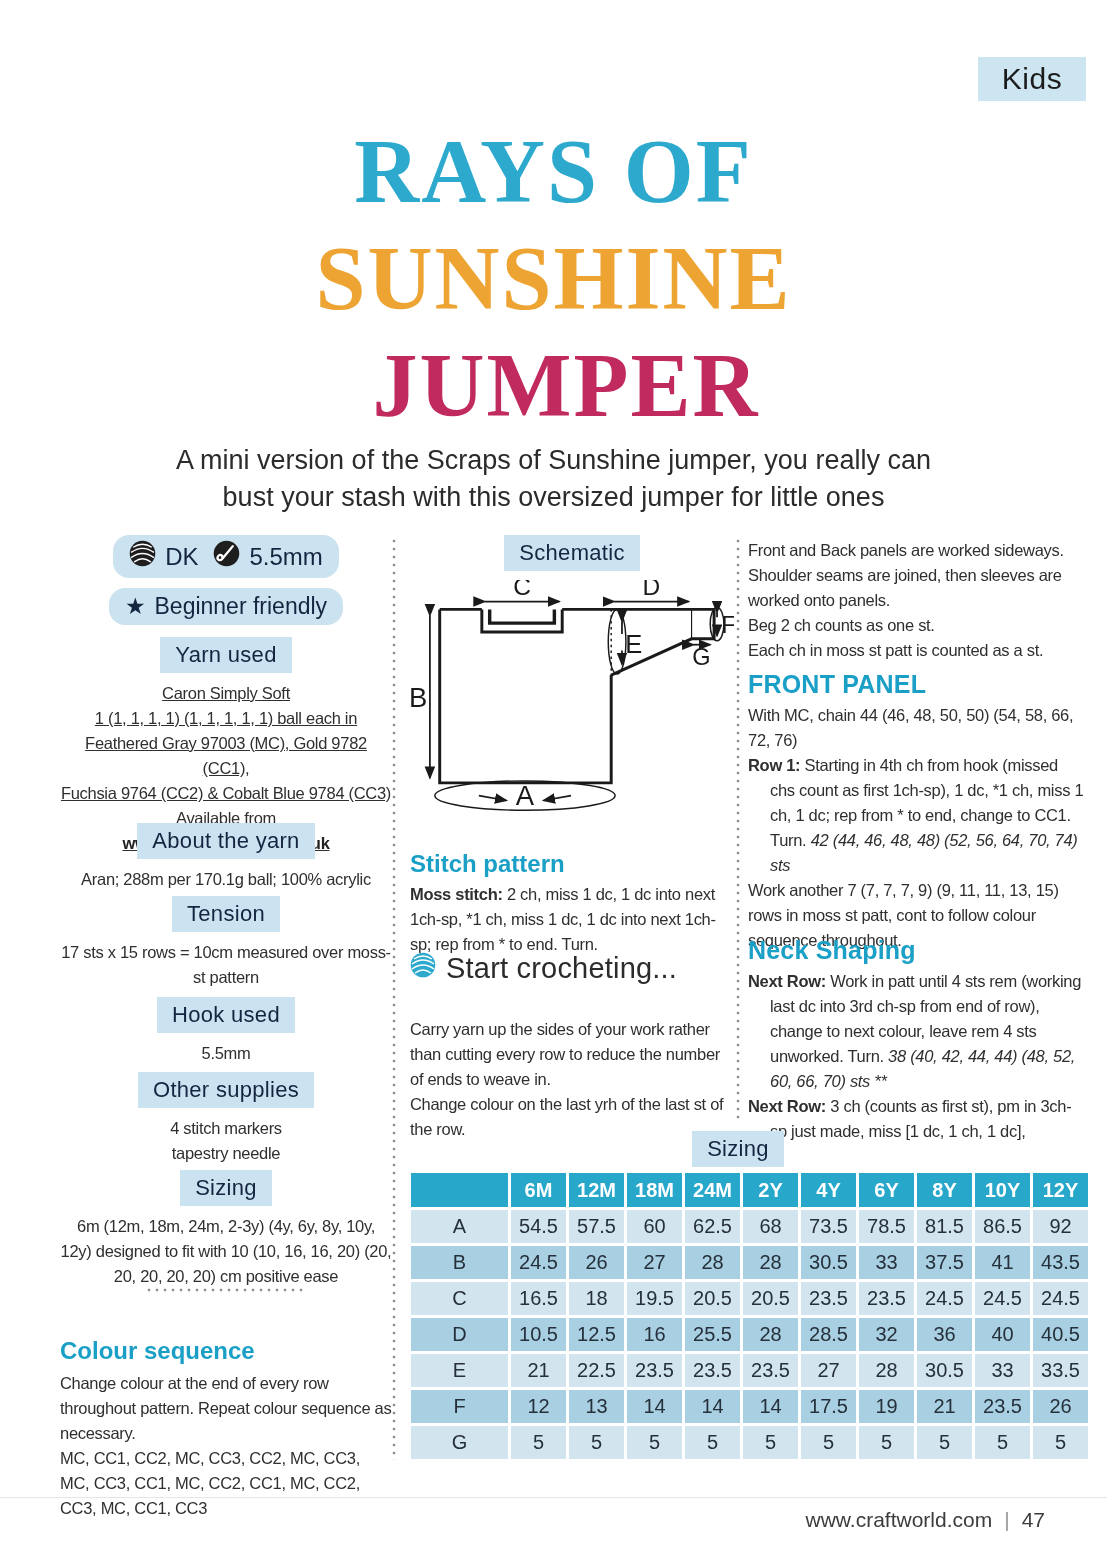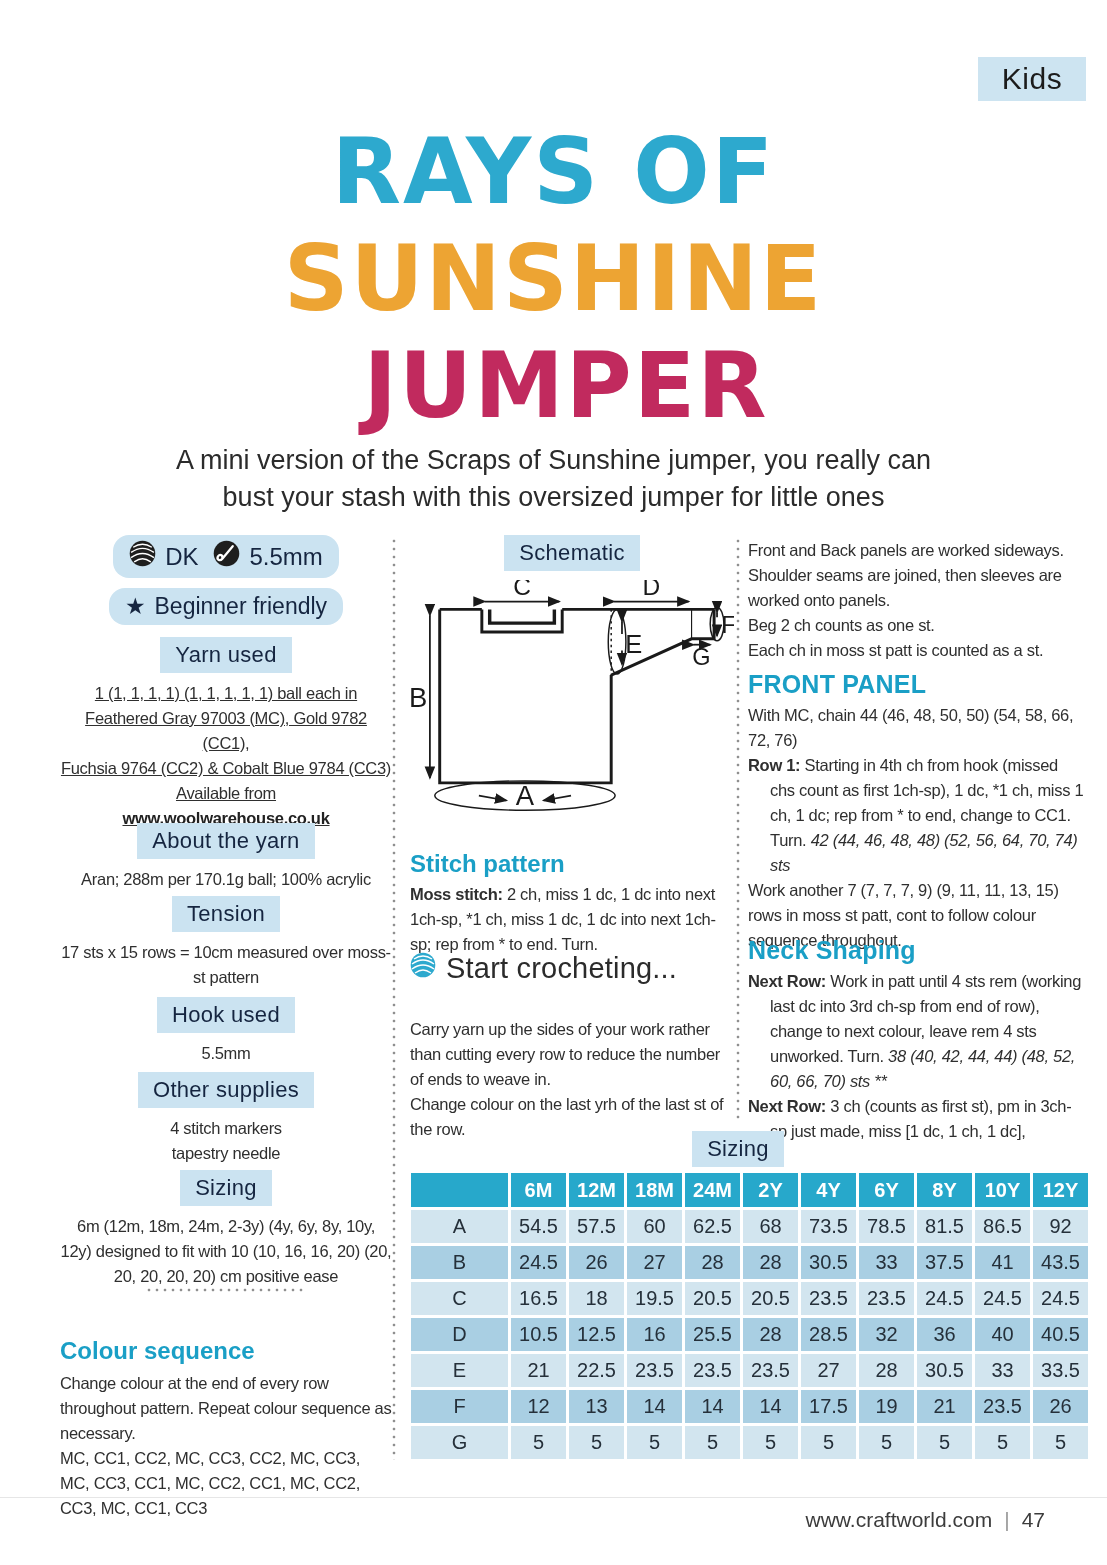--- a/index.html
+++ b/index.html
@@ -9,21 +9,21 @@
   }
 
   
   .kids-tag {
     position:absolute; top:57px; left:978px; width:108px; height:44px;
     background:#cde4f1; color:#1c1c1c; font-size:30px; font-weight:400;
     display:flex; align-items:center; justify-content:center; letter-spacing:0.5px;
   }
   .title-block { position:absolute; top:118px; left:0; width:100%; text-align:center;
     font-weight:bold; font-family:"DejaVu Sans", sans-serif; letter-spacing:2px; }
-  .title-line { font-size:90px; line-height:107px; }
+  .title-line { font-size:90px; line-height:107px;font-family:Liberation Serif, serif; }
   .subtitle { position:absolute; top:442px; left:0; width:100%; text-align:center;
     font-size:27px; line-height:37px; color:#2b2b2b; font-weight:400; }
 
   
   .box-heading {
     display:inline-block; background:#cbe3f1; color:#152540;
     font-size:22px; font-weight:400; padding:5px 15px; letter-spacing:0.3px;
   }
   .teal-heading { color:#1a9fc6; font-weight:bold; font-size:24px; }
   .body-text { font-size:16.5px; line-height:25px; letter-spacing:-0.3px; color:#2f2f2f; }
@@ -132,20 +132,21 @@
   <div style="top:588px;">
     <span class="badge" style="font-size:23px;">
       <span>★</span>
       <span>Beginner friendly</span>
     </span>
   </div>
 
   <div style="top:637px;text-decoration:underline;">
     <span class="box-heading">Yarn used</span>
     <div class="body-text" style="margin-top:8px;">
+      <div>Caron Simply Soft</div>
       <div>1 (1, 1, 1, 1) (1, 1, 1, 1, 1) ball each in</div>
       <div>Feathered Gray 97003 (MC), Gold 9782 (CC1),</div>
       <div>Fuchsia 9764 (CC2) &amp; Cobalt Blue 9784 (CC3)</div>
       <div>Available from</div>
       <div class="yarn-link">www.woolwarehouse.co.uk</div>
     </div>
   </div>
 
   <div style="top:823px;">
     <span class="box-heading">About the yarn</span>

